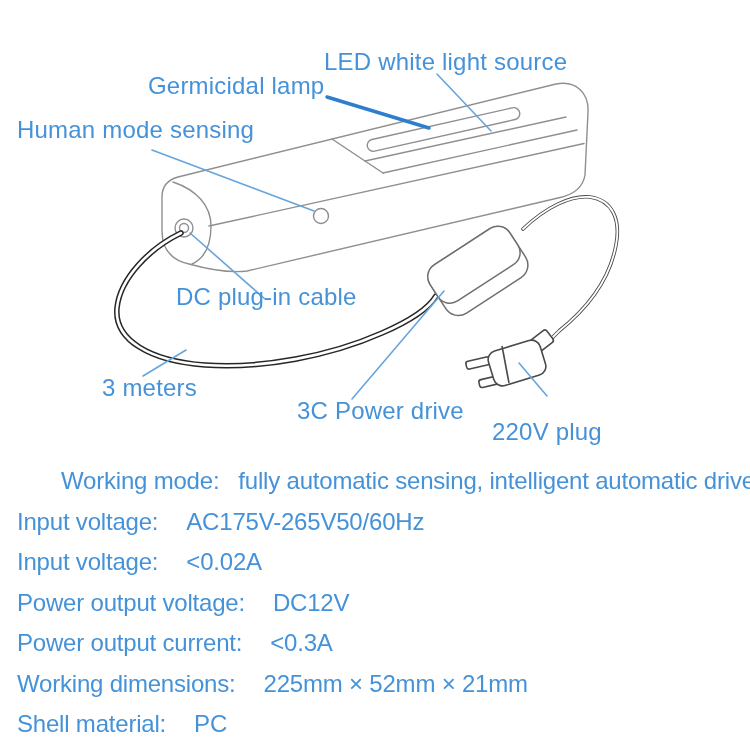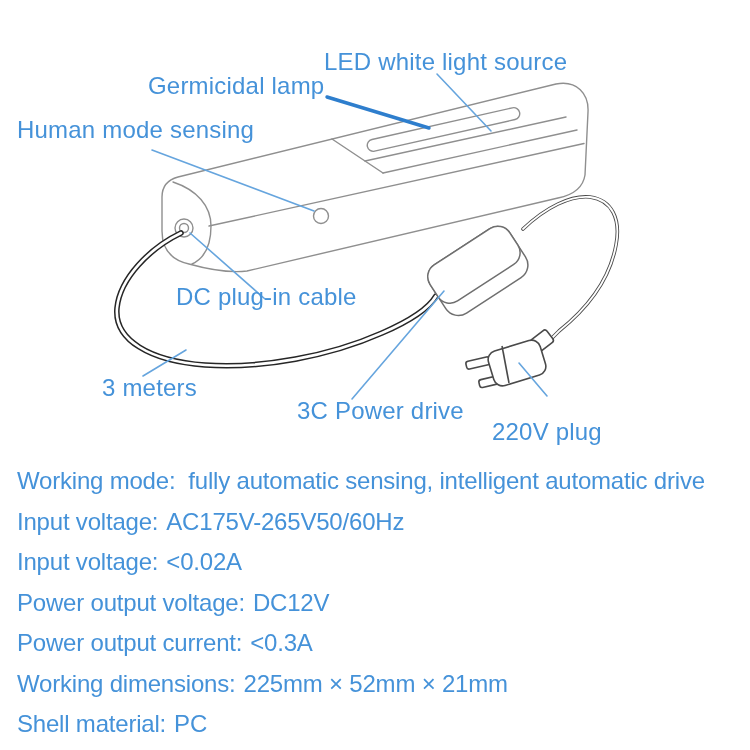--- a/index.html
+++ b/index.html
@@ -15,24 +15,24 @@
   }
   .lbl-led{left:324px;top:49px;}
   .lbl-germ{left:148px;top:73px;}
   .lbl-human{left:17px;top:117px;}
   .lbl-dc{left:176px;top:284px;}
   .lbl-meters{left:102px;top:375px;}
   .lbl-power{left:263px;top:398px;margin-left:34px;}
   .lbl-plug{left:492px;top:395px;margin-top:24px;}
   .specs{position:absolute;left:17px;top:461px;right:0;}
   .spec-row{
-    height:40.5px;display:flex;align-items:center;column-gap:8px;
+    height:40.5px;display:flex;align-items:center;column-gap:28px;
     color:#4592D9;font-size:24px;white-space:nowrap;letter-spacing:-0.2px;
   }
-  .spec-row.tight{column-gap:13px;}
+  .spec-row.tight{column-gap:19px;margin-left:44px;}
 </style>
 </head>
 <body>
 
 <div class="stage">
 
   <div class="diagram">
     <svg width="750" height="455" viewBox="0 0 750 455">
 
       <g stroke="#8F8F8F" stroke-width="1.4" fill="none" stroke-linejoin="round" stroke-linecap="round">

